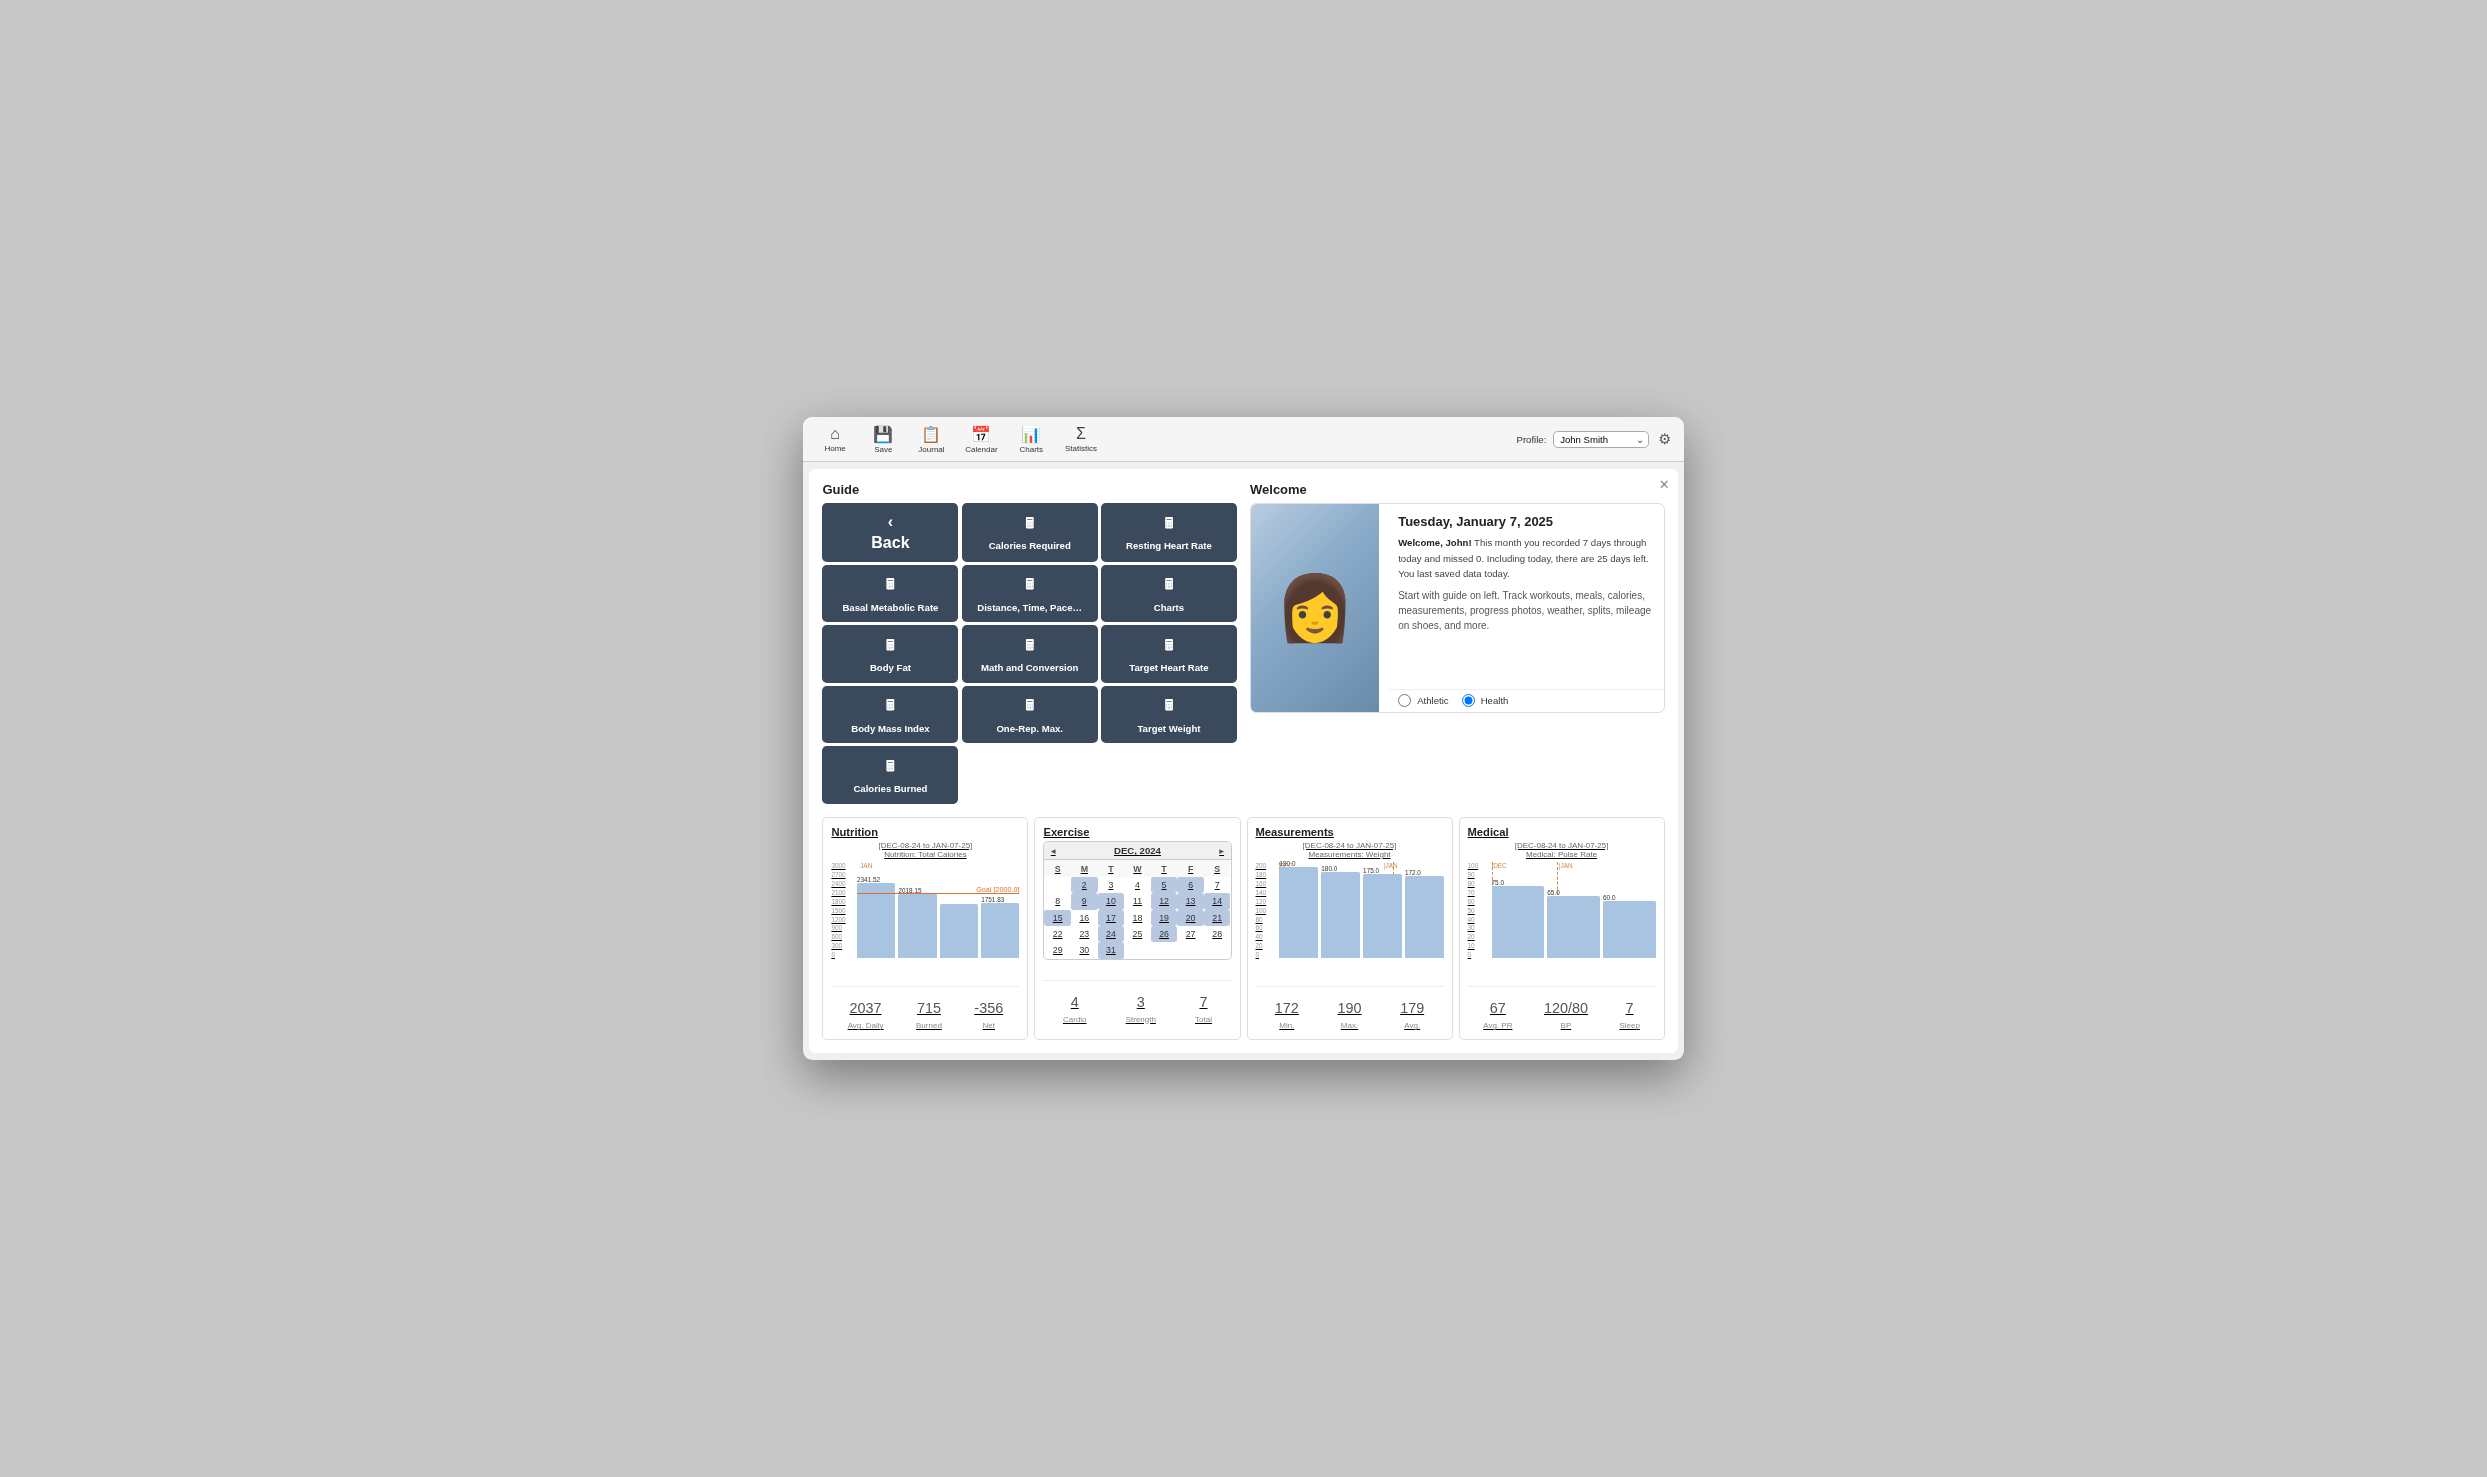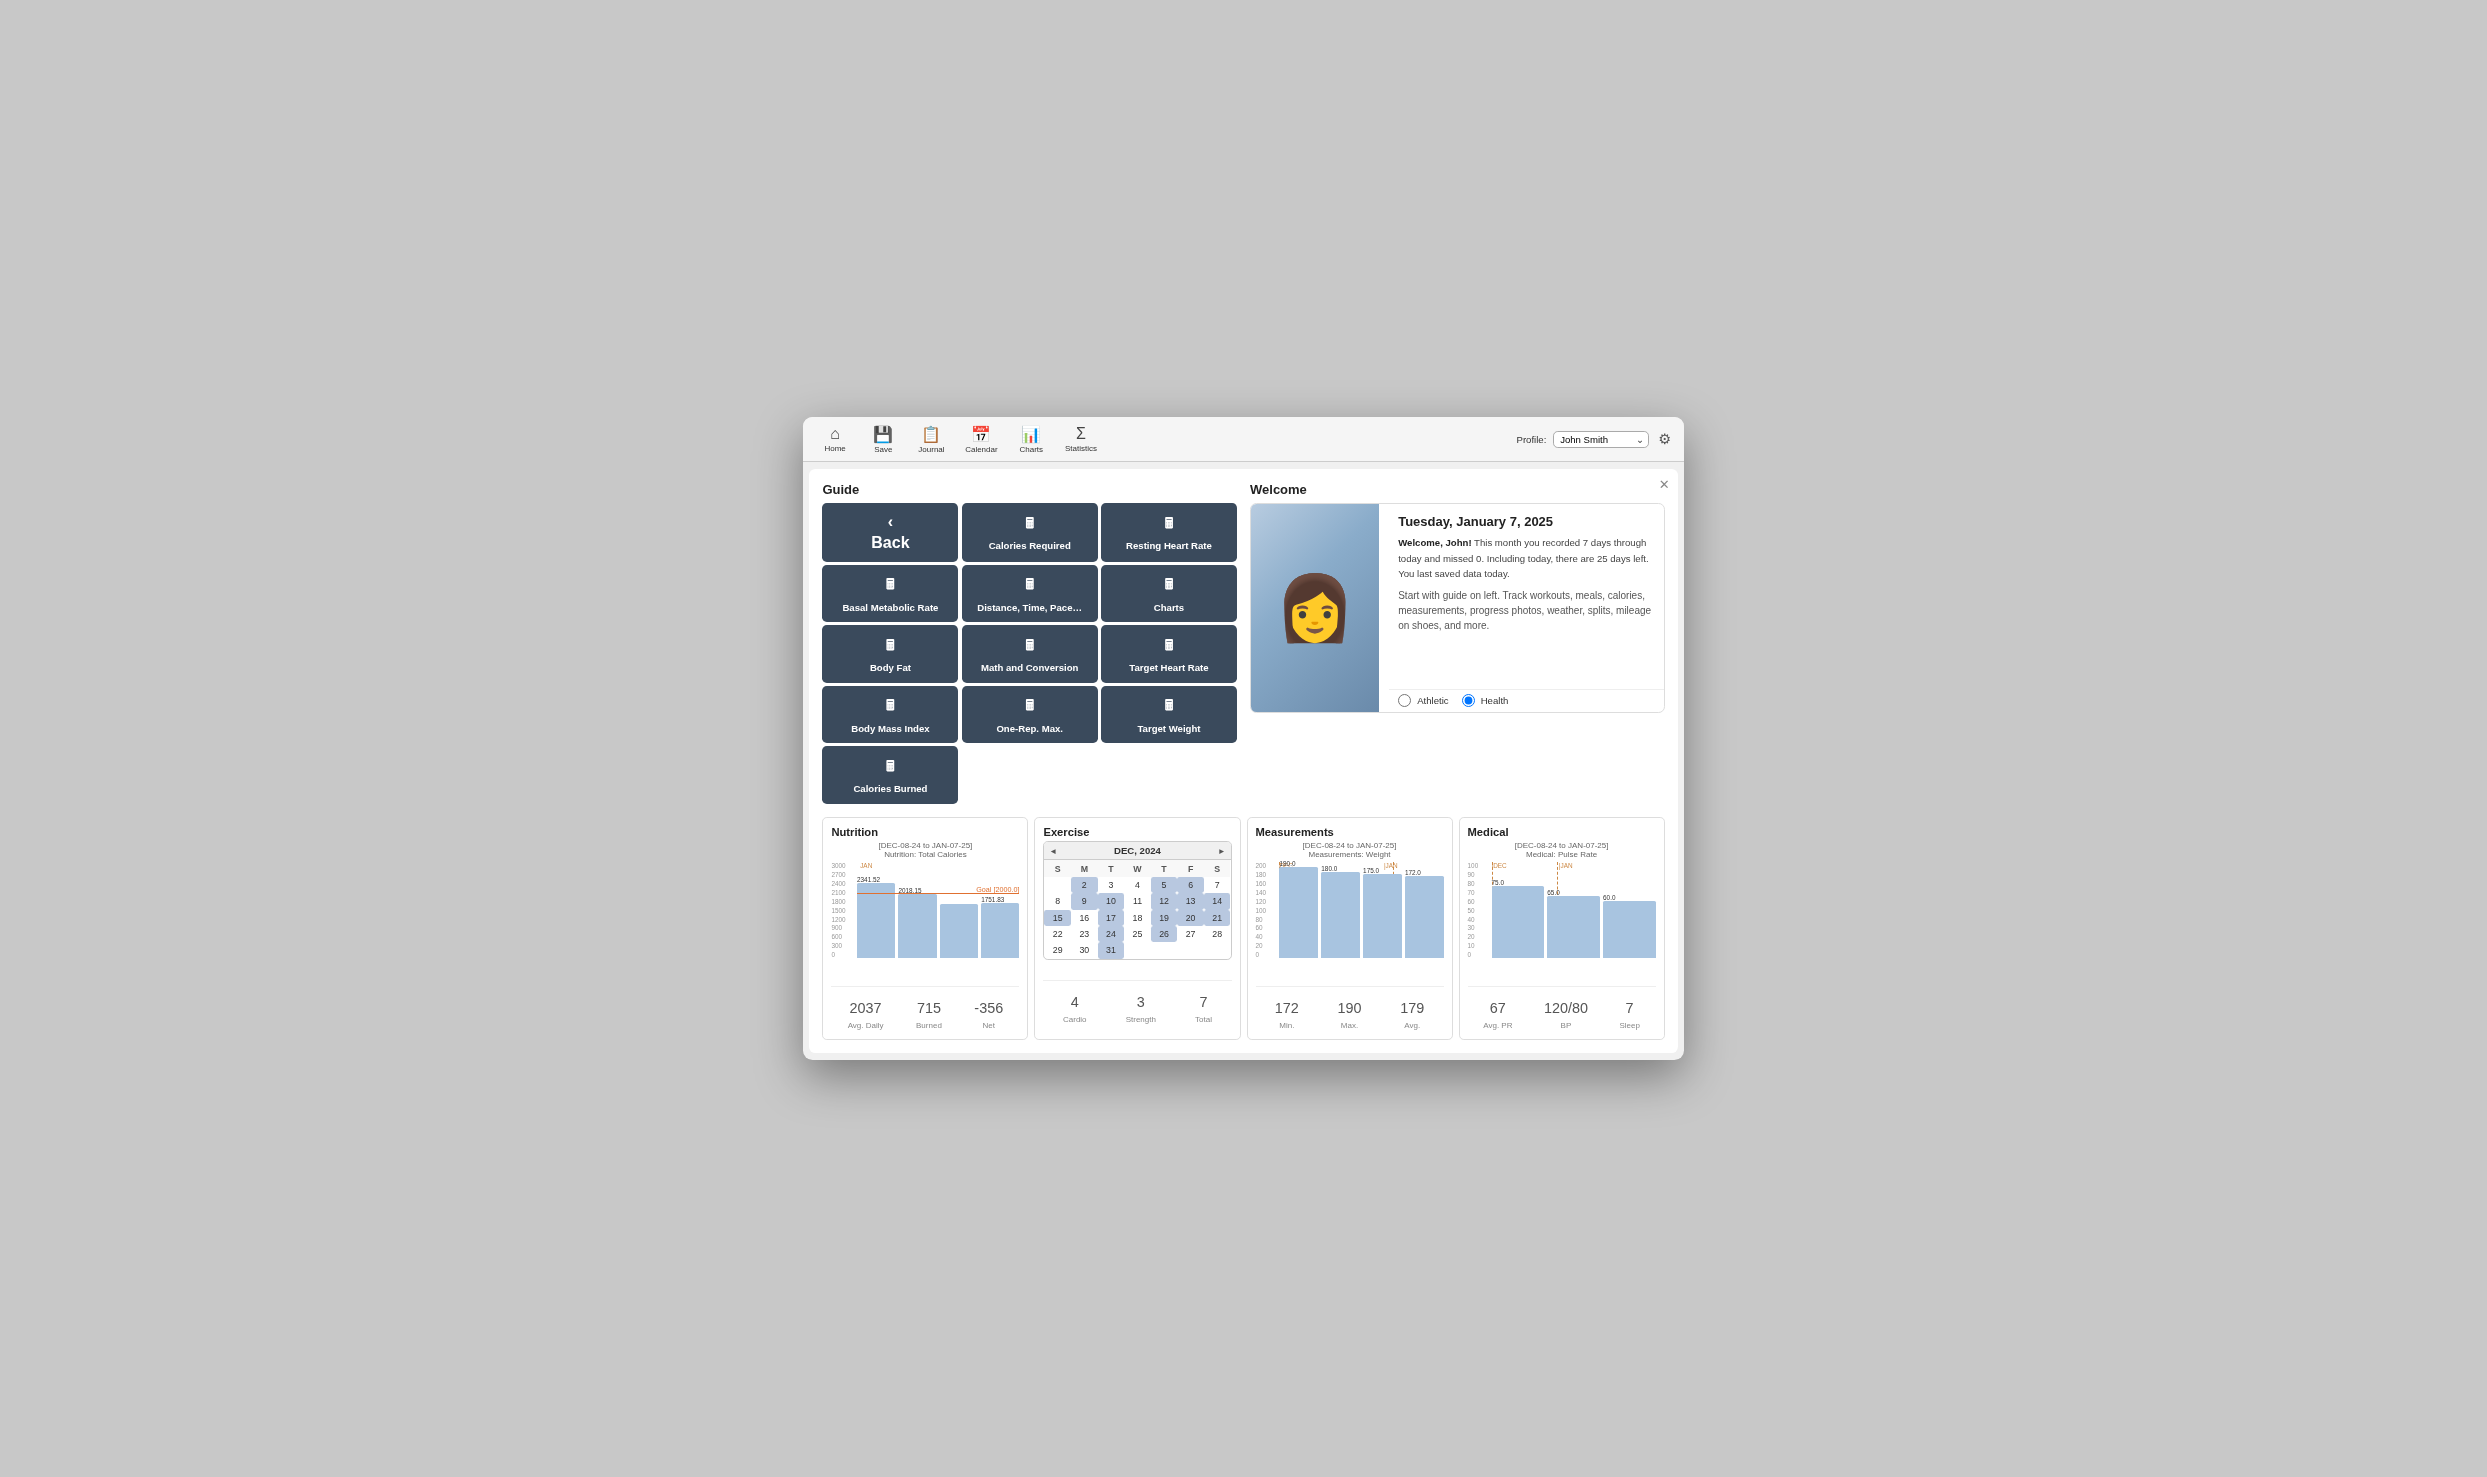--- a/index.html
+++ b/index.html
@@ -224,20 +224,21 @@
       display: flex;
       align-items: center;
       gap: 6px;
       font-size: 9.6px;
       color: #333;
     }
     .bottom-section {
       display: grid;
       grid-template-columns: repeat(4, 1fr);
       gap: 6px;
+      text-decoration: underline;
     }
     .chart-panel {
       background: white;
       border: 0.8px solid #ddd;
       border-radius: 4.8px;
       padding: 8px;
     }
     .chart-panel-title {
       font-size: 11.2px;
       font-weight: 700;

